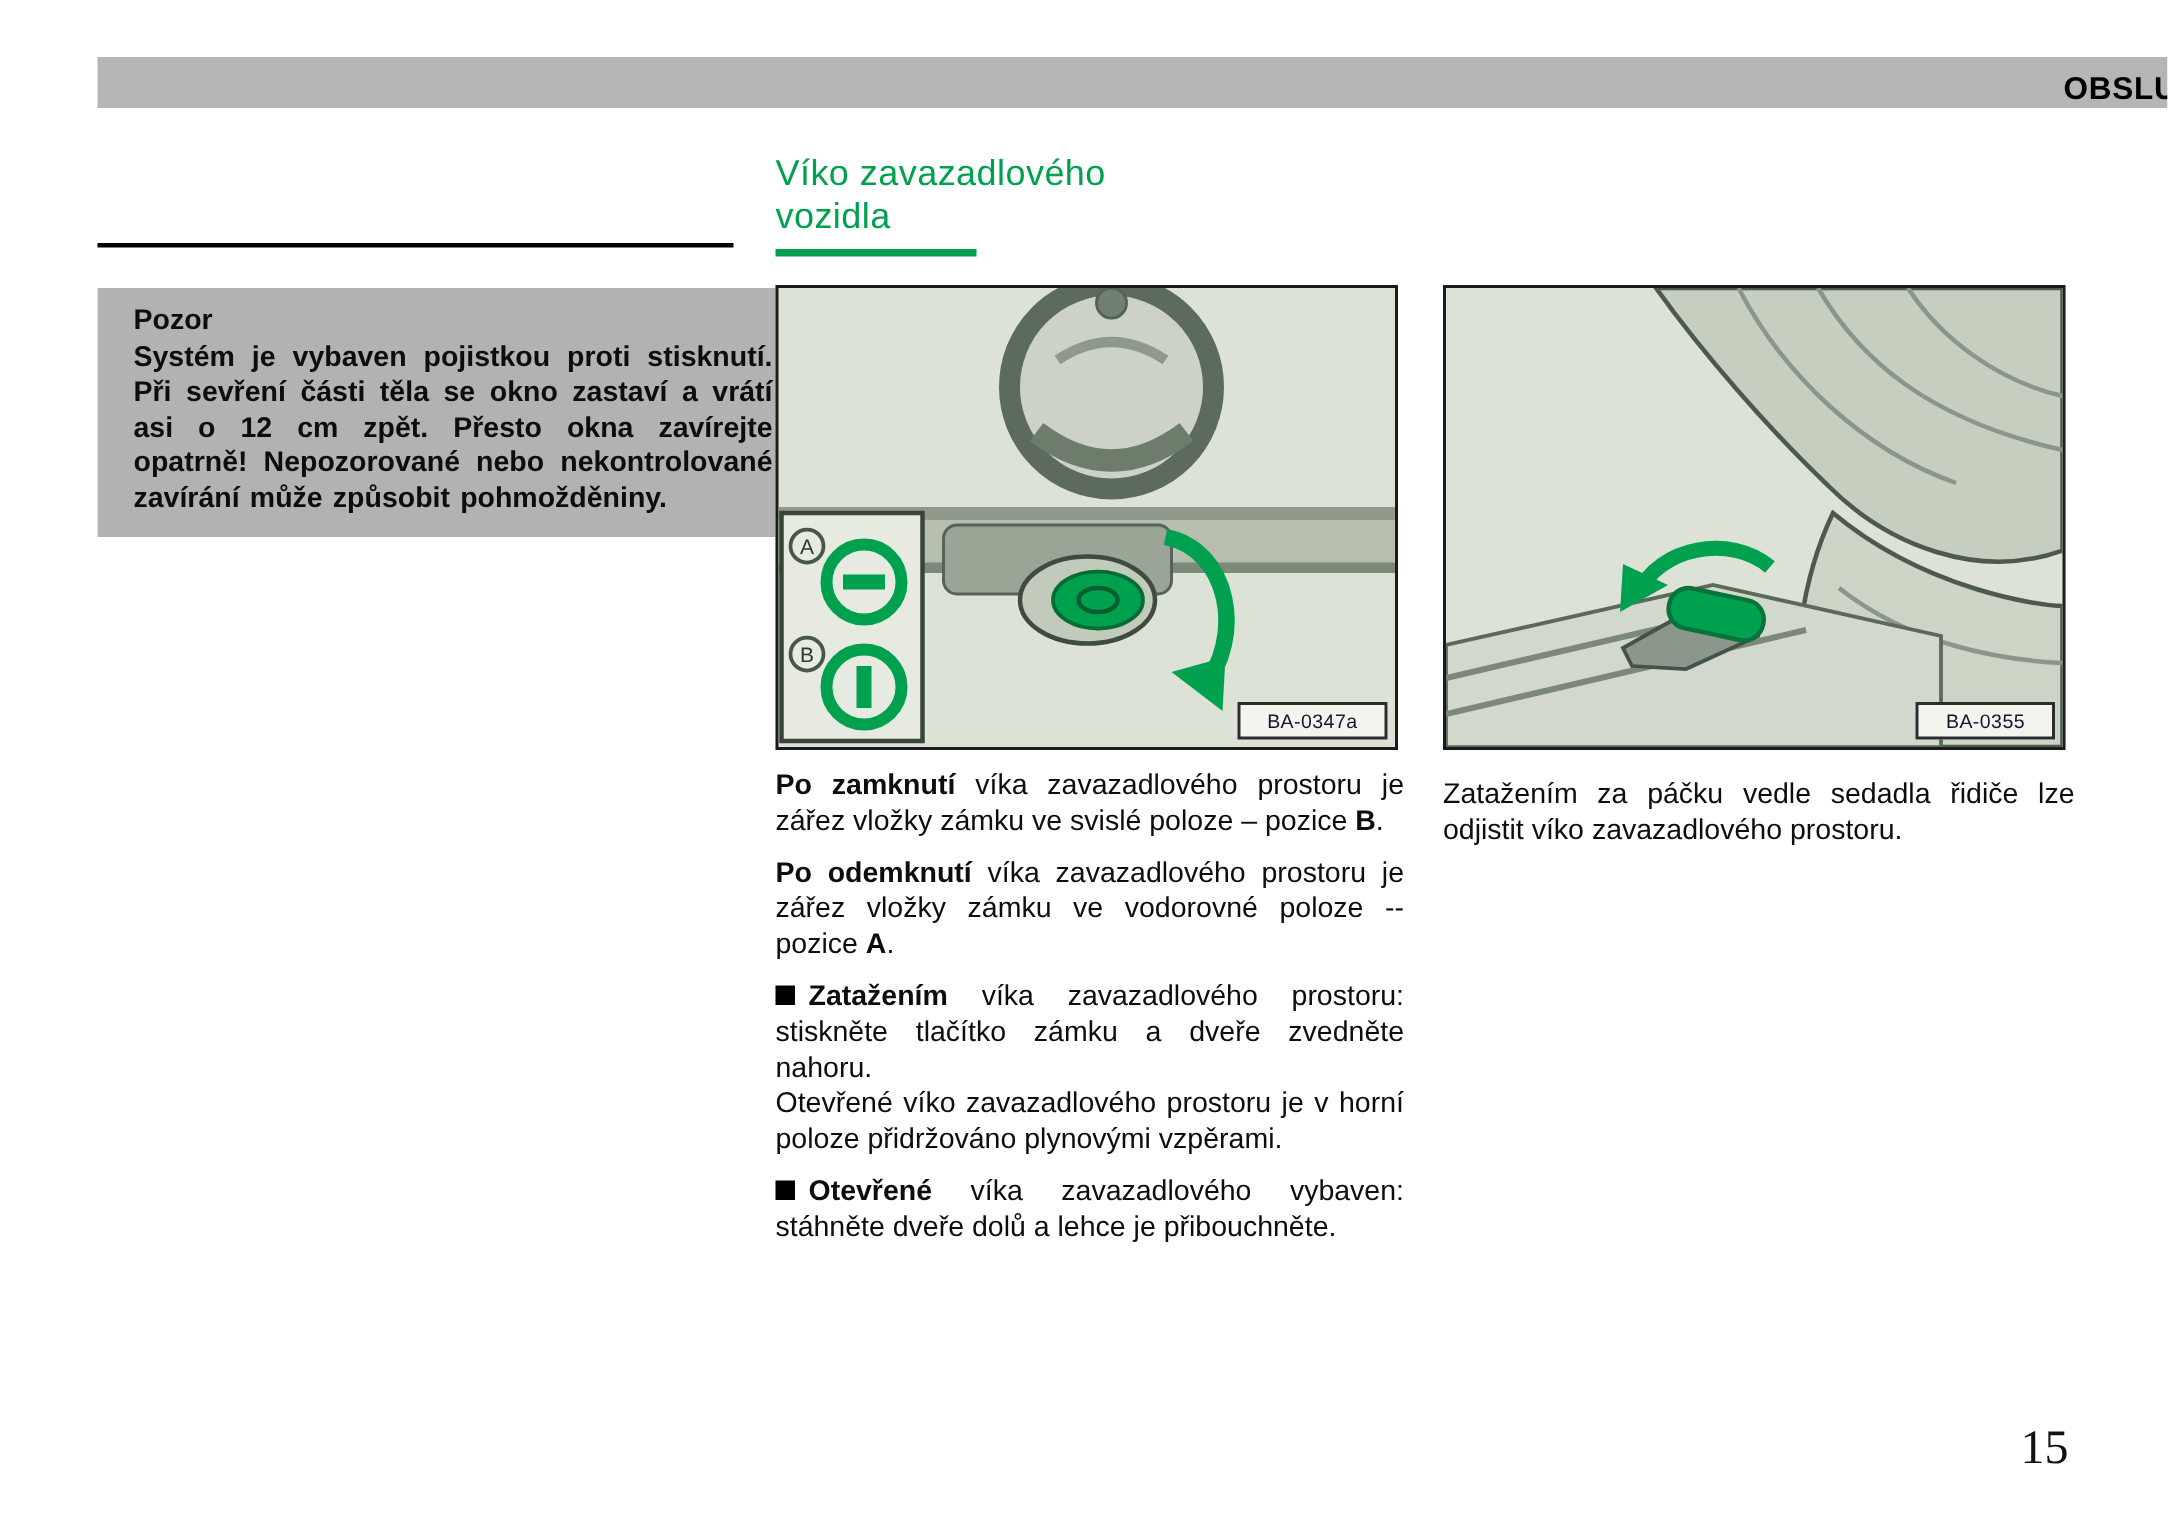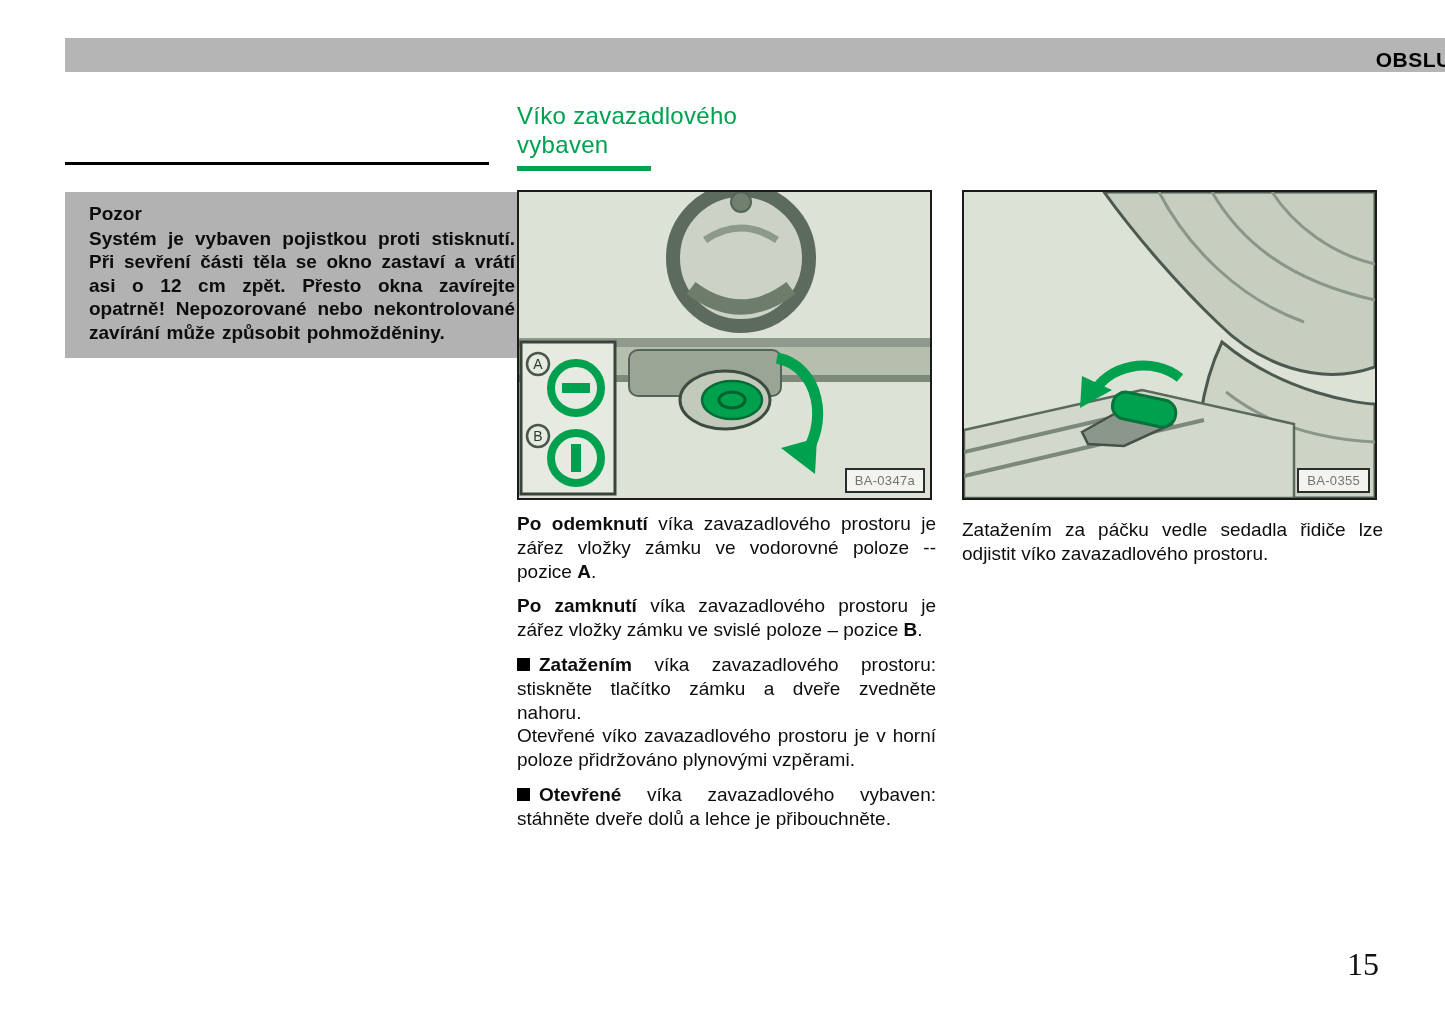--- a/index.html
+++ b/index.html
@@ -26,21 +26,21 @@
   .warning-box{position:absolute;left:65px;top:192px;width:468px;background:var(--warning-bg);
     padding:10px 18px 14px 24px;}
   .warning-title{font-weight:bold;font-size:19px;line-height:23px;margin-bottom:2px;}
   .warning-body{font-weight:bold;font-size:19px;line-height:23.4px;text-align:justify;word-spacing:1.5px;}
 
   .figure{position:absolute;top:190px;width:415px;height:310px;border:2px solid #1b1b1b;background:var(--figure-bg);}
   .figure.fig-left{left:517px;}
   .figure.fig-right{left:962px;}
   .figure svg{display:block;width:100%;height:100%;}
   .figure-caption{position:absolute;right:5px;bottom:5px;background:#f4f4ef;border:2px solid #2c2c2c;
-    font-size:13px;line-height:13px;padding:4px 8px;letter-spacing:.3px;color:#737373;}
+    font-size:13px;line-height:13px;padding:4px 18px;letter-spacing:.3px;color:#0f172a;}
 
   .middle-text{position:absolute;left:517px;top:512px;width:419px;font-size:19px;line-height:23.8px;text-align:justify;}
   .middle-text .para{margin-bottom:11px;}
   .middle-text .para.tight{margin-bottom:0;}
   .middle-text .para.pregap{margin-top:11px;}
   .bullet{display:inline-block;width:13px;height:13px;background:#000;margin-right:9px;}
 
   .right-text{position:absolute;left:962px;top:518px;width:421px;}
   .right-heading{font-size:21.5px;font-weight:bold;line-height:26.5px;margin-bottom:9px;color:#000;}
   .right-body{font-size:19px;line-height:24px;text-align:justify;}
@@ -51,21 +51,21 @@
 </style>
 </head>
 <body>
 
 <div class="page">
 
   <div class="header-bar">
     <span class="header-title">OBSLUHA</span>
   </div>
 
-  <div class="section-title"><span>Víko zavazadlového</span><br><span>vybaven</span></div>
+  <div class="section-title"><span>Víko zavazadlového</span><br><span>vozidla</span></div>
   <div class="section-underline"></div>
 
   <div class="left-rule"></div>
 
   <div class="warning-box">
     <div class="warning-title">Pozor</div>
     <div class="warning-body">Systém je vybaven pojistkou proti stisknutí. Při sevření části těla se okno zastaví a vrátí asi o 12 cm zpět. Přesto okna zavírejte opatrně! Nepozorované nebo nekontrolované zavírání může způsobit pohmožděniny.</div>
   </div>
 
   <div class="figure fig-left">
@@ -132,22 +132,22 @@
       </g>
       <g>
         <path d="M 128 204 C 142 172 190 164 216 186" fill="none" stroke="#00a14e" stroke-width="10"></path>
         <polygon points="116,216 118,184 148,198" fill="#00a14e"></polygon>
       </g>
     </svg>
     <span class="figure-caption">BA-0355</span>
   </div>
 
   <div class="middle-text">
+    <p class="para"><b>Po zamknutí</b><span> víka zavazadlového prostoru je zářez vložky zámku ve svislé poloze – pozice </span><b>B</b><span>.</span></p>
     <p class="para"><b>Po odemknutí</b><span> víka zavazadlového prostoru je zářez vložky zámku ve vodorovné poloze -- pozice </span><b>A</b><span>.</span></p>
-    <p class="para"><b>Po zamknutí</b><span> víka zavazadlového prostoru je zářez vložky zámku ve svislé poloze – pozice </span><b>B</b><span>.</span></p>
     <p class="para tight"><span class="bullet"></span><b>Zatažením</b><span> víka zavazadlového prostoru: stiskněte tlačítko zámku a dveře zvedněte nahoru.</span></p>
     <p class="para"><span>Otevřené víko zavazadlového prostoru je v horní poloze přidržováno plynovými vzpěrami.</span></p>
     <p class="para pregap"><span class="bullet"></span><b>Otevřené</b><span> víka zavazadlového vybaven: stáhněte dveře dolů a lehce je přibouchněte.</span></p>
   </div>
 
   <div class="right-text">
     <p class="right-body">Zatažením za páčku vedle sedadla řidiče lze odjistit víko zavazadlového prostoru.</p>
   </div>
 
   <div class="page-number">15</div>

